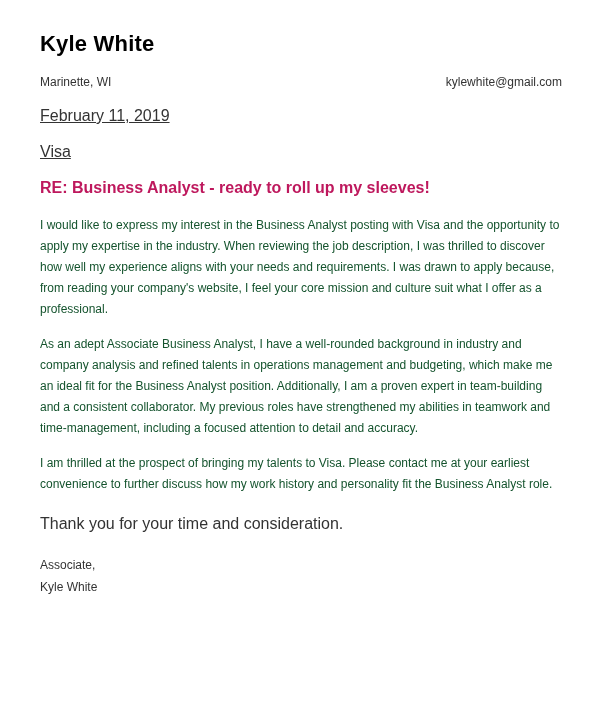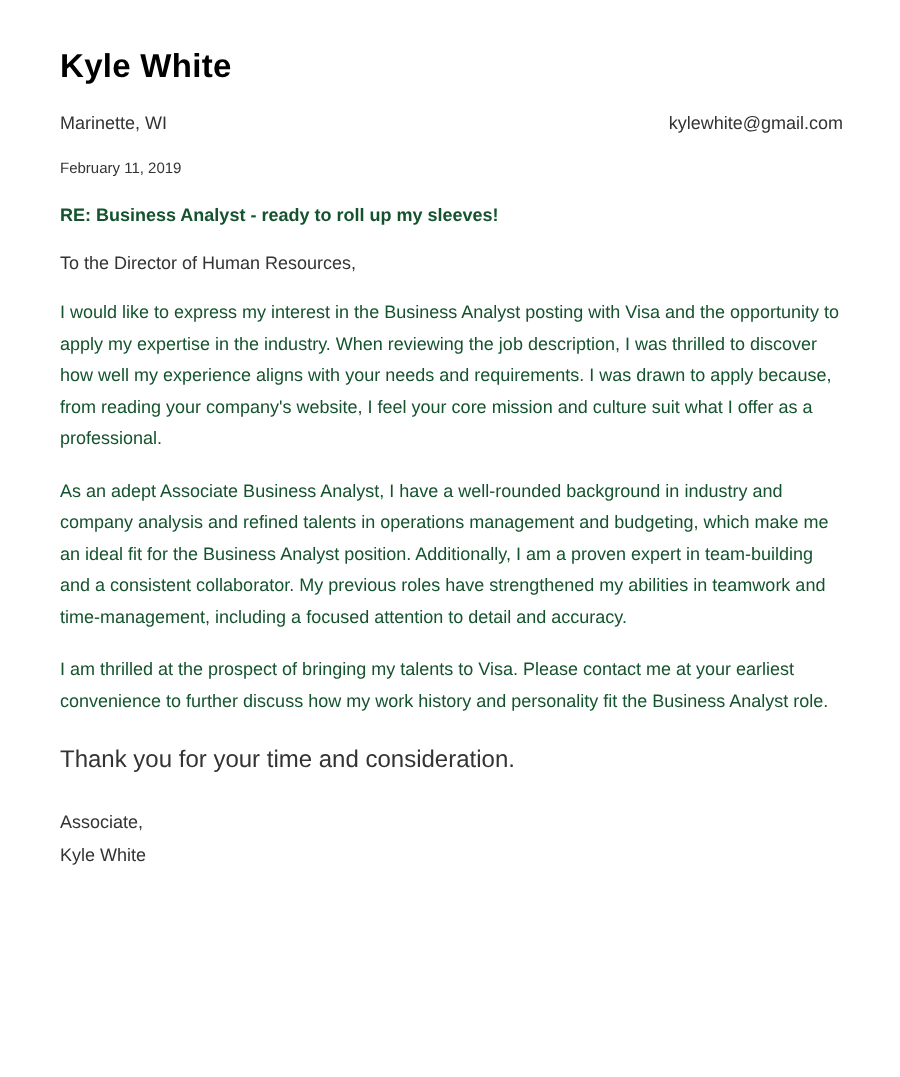--- a/index.html
+++ b/index.html
@@ -25,27 +25,28 @@
     margin-bottom: 18px;
   }
   .contact-row {
     display: flex;
     justify-content: space-between;
     align-items: flex-end;
     font-size: 12px;
     margin-bottom: 18px;
   }
   .meta-line {
-    font-size: 10px;
+    font-size: 16px;
     margin-bottom: 18px;
+    text-decoration: underline;
   }
   .subject-line {
-    font-size: 12px;
+    font-size: 16px;
     font-weight: 700;
-    color: #14532d;
+    color: #be185d;
     margin-bottom: 18px;
   }
   .salutation {
     font-size: 12px;
     margin-bottom: 16px;
   }
   .body-paragraph {
     font-size: 12px;
     line-height: 1.75;
     color: #14532d;
@@ -68,24 +69,24 @@
 
   <h1 class="name-heading">Kyle White</h1>
 
   <div class="contact-row">
     <span>Marinette, WI</span>
     <span>kylewhite@gmail.com</span>
   </div>
 
   <div class="meta-line">February 11, 2019</div>
 
+  <div class="meta-line">Visa</div>
 
   <div class="subject-line">RE: Business Analyst - ready to roll up my sleeves!</div>
 
-  <div class="salutation">To the Director of Human Resources,</div>
 
   <p class="body-paragraph">I would like to express my interest in the Business Analyst posting with Visa and the opportunity to apply my expertise in the industry. When reviewing the job description, I was thrilled to discover how well my experience aligns with your needs and requirements. I was drawn to apply because, from reading your company's website, I feel your core mission and culture suit what I offer as a professional.</p>
 
   <p class="body-paragraph">As an adept Associate Business Analyst, I have a well-rounded background in industry and company analysis and refined talents in operations management and budgeting, which make me an ideal fit for the Business Analyst position. Additionally, I am a proven expert in team-building and a consistent collaborator. My previous roles have strengthened my abilities in teamwork and time-management, including a focused attention to detail and accuracy.</p>
 
   <p class="body-paragraph">I am thrilled at the prospect of bringing my talents to Visa. Please contact me at your earliest convenience to further discuss how my work history and personality fit the Business Analyst role.</p>
 
   <div class="closing-thanks">Thank you for your time and consideration.</div>
 
   <div class="signoff">

